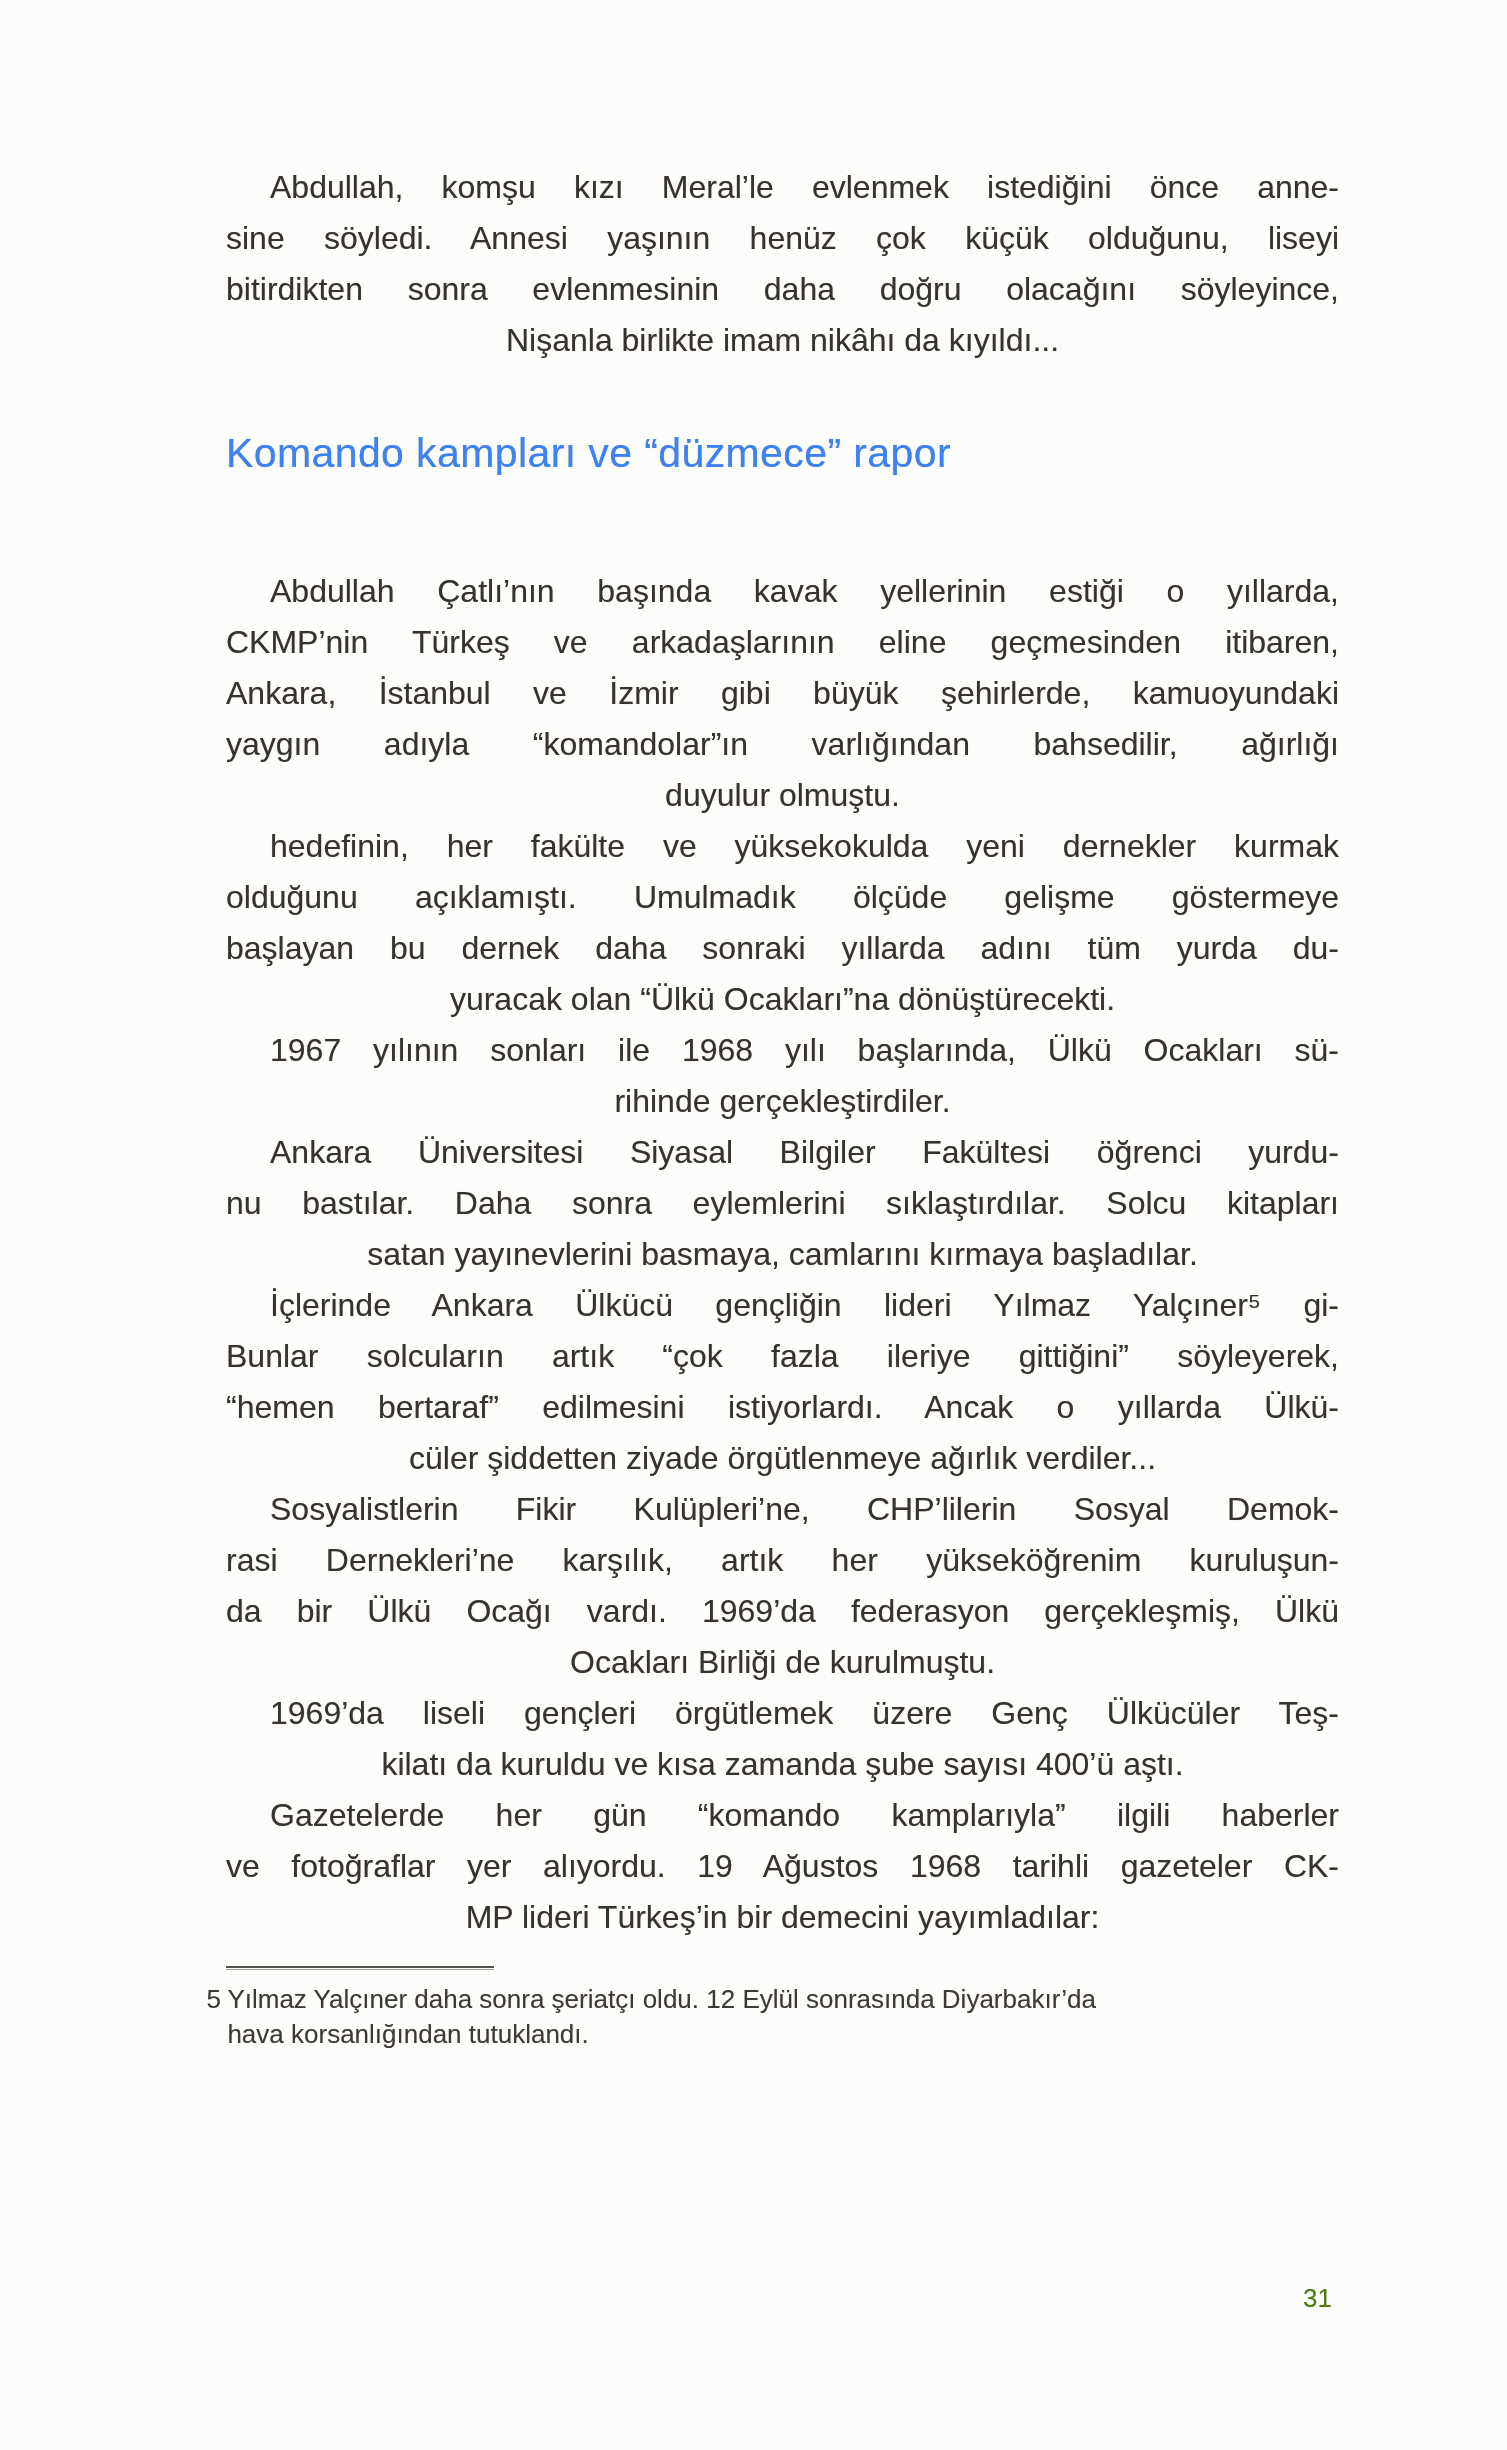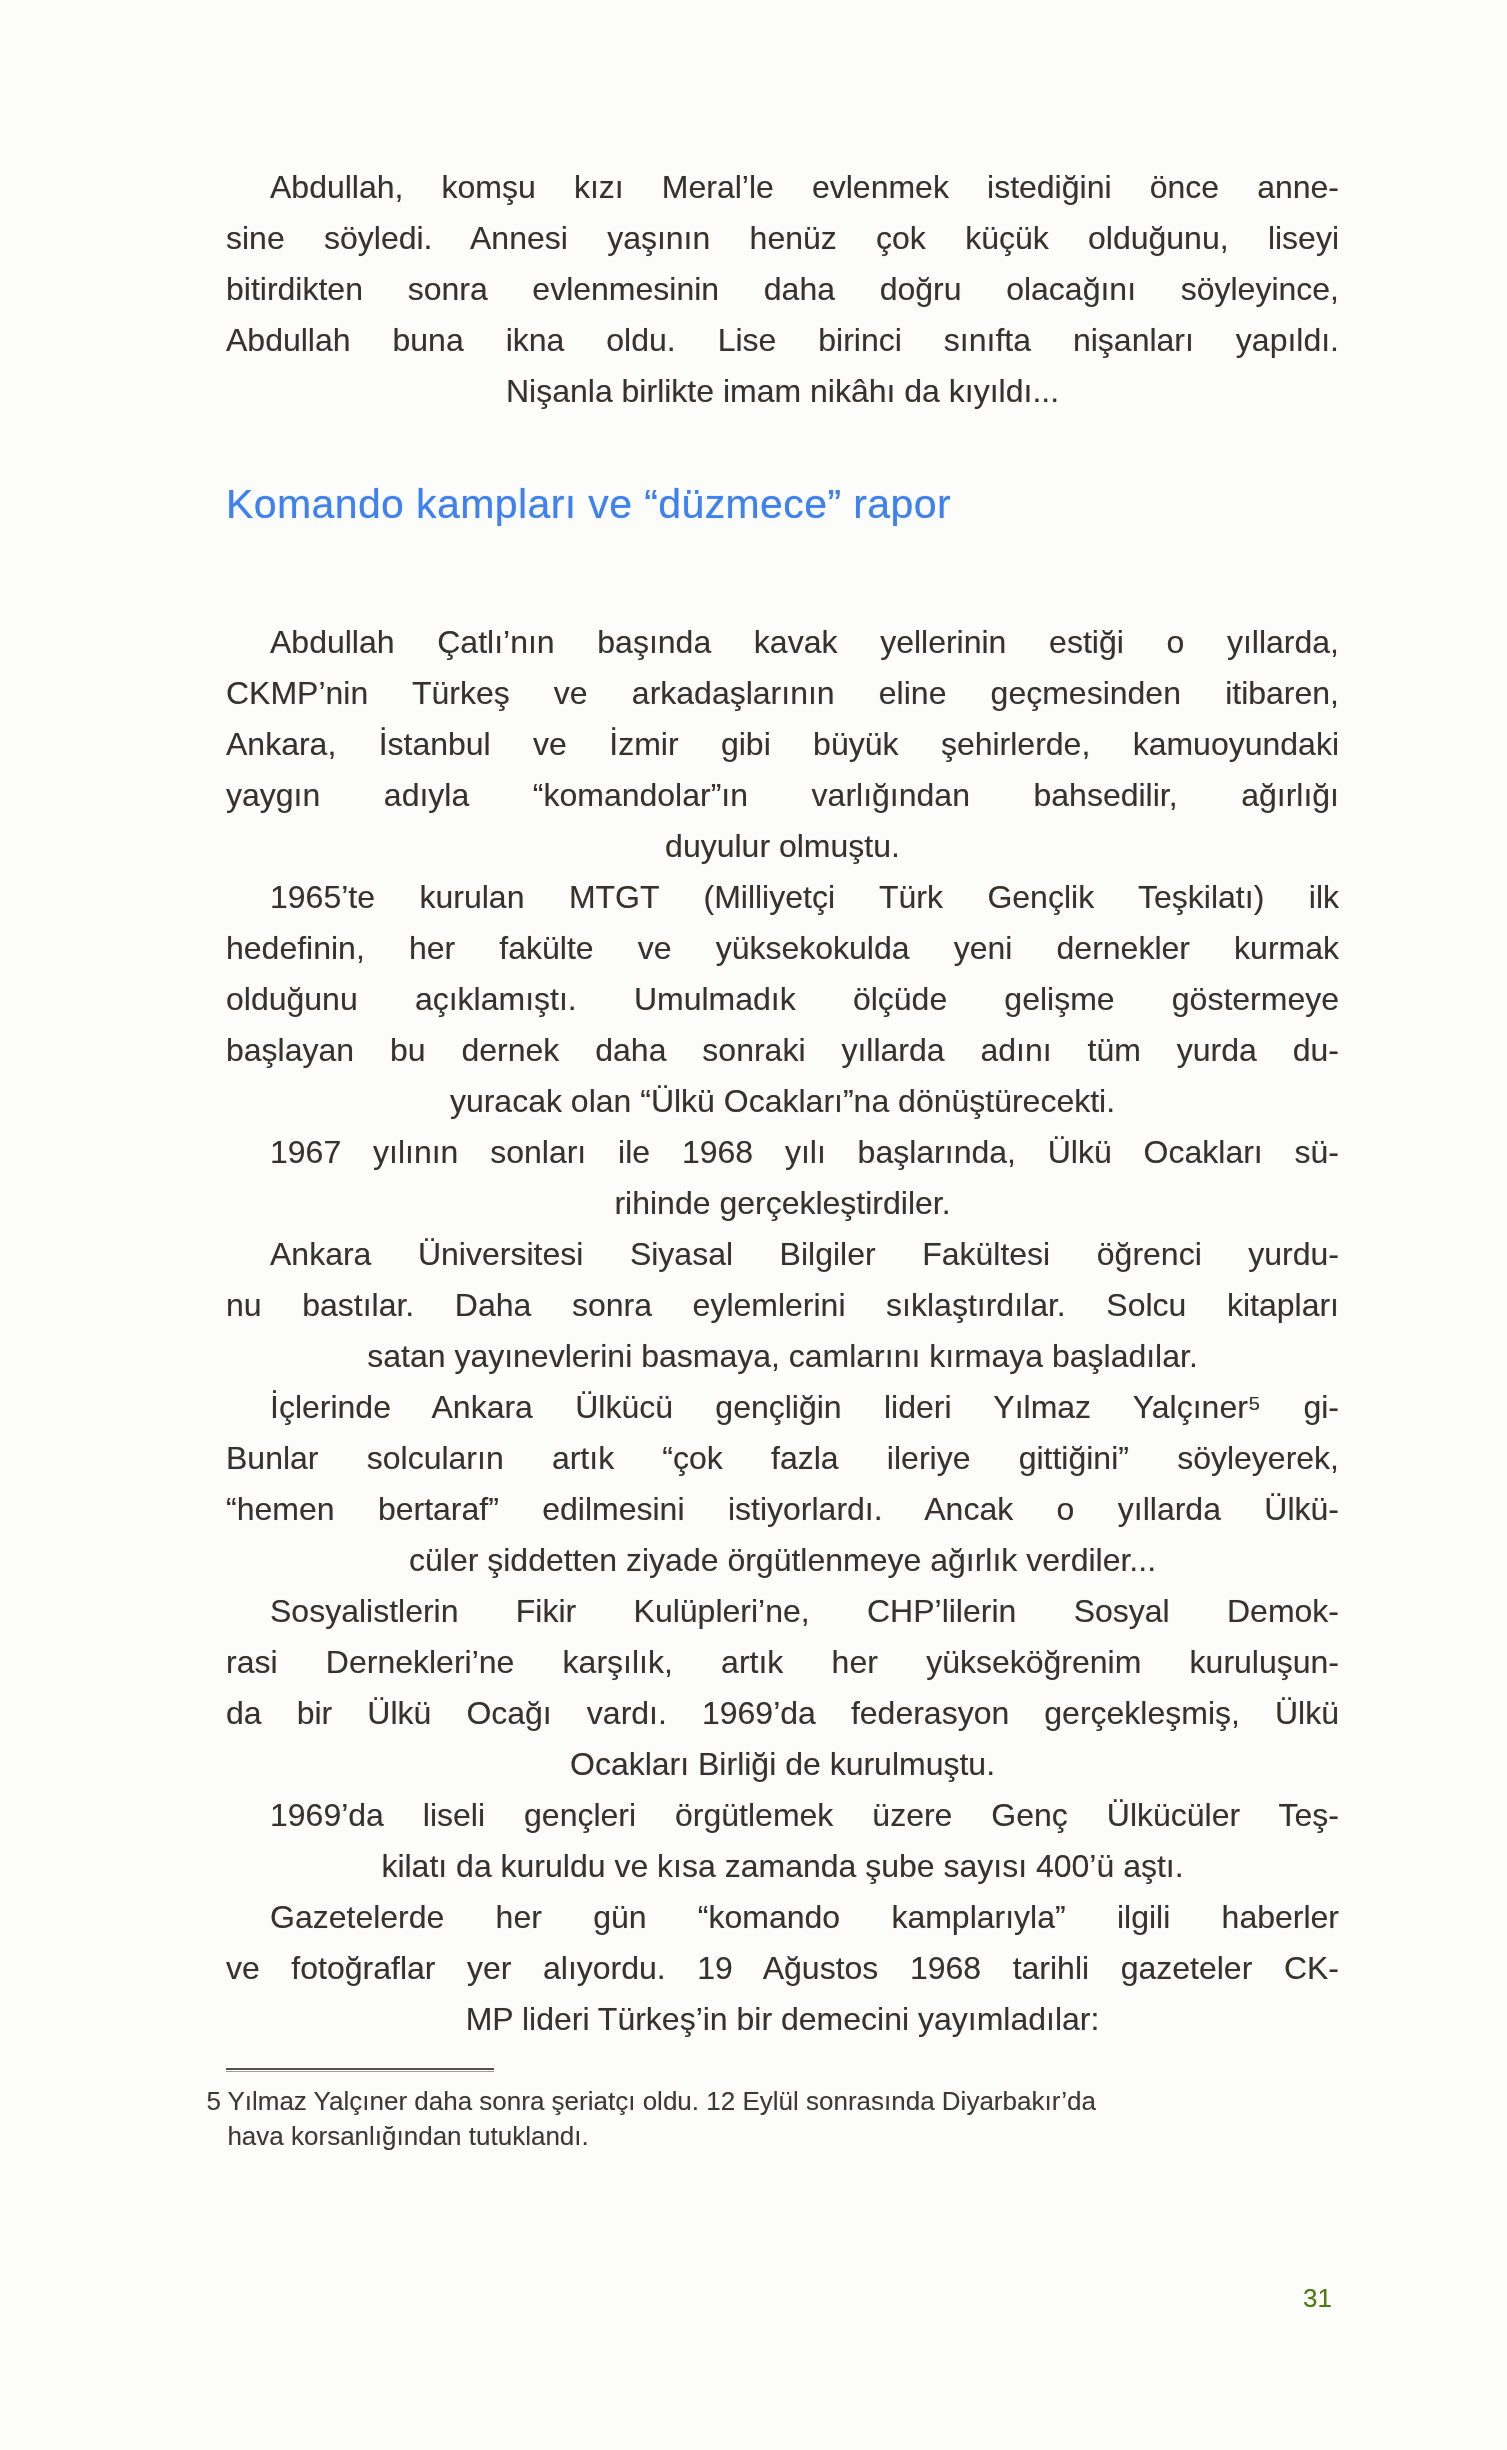--- a/index.html
+++ b/index.html
@@ -91,33 +91,31 @@
 <body>
 
 <div class="page">
 
   <div class="text-block">
 
   <div class="para">
         <div class="pline">Abdullah, komşu kızı Meral’le evlenmek istediğini önce anne-</div>
         <div class="pline">sine söyledi. Annesi yaşının henüz çok küçük olduğunu, liseyi</div>
         <div class="pline">bitirdikten sonra evlenmesinin daha doğru olacağını söyleyince,</div>
-        <div class="pline">Abdullah buna ikna oldu. Lise birinci sınıfta nişanları yapıldı.</div>
         <div class="pline">Nişanla birlikte imam nikâhı da kıyıldı...</div>
       </div>
       <h2 class="heading">Komando kampları ve “düzmece” rapor</h2>
       <div class="para">
         <div class="pline">Abdullah Çatlı’nın başında kavak yellerinin estiği o yıllarda,</div>
         <div class="pline">CKMP’nin Türkeş ve arkadaşlarının eline geçmesinden itibaren,</div>
         <div class="pline">Ankara, İstanbul ve İzmir gibi büyük şehirlerde, kamuoyundaki</div>
         <div class="pline">yaygın adıyla “komandolar”ın varlığından bahsedilir, ağırlığı</div>
         <div class="pline">duyulur olmuştu.</div>
       </div>
       <div class="para">
-        <div class="pline">1965’te kurulan MTGT (Milliyetçi Türk Gençlik Teşkilatı) ilk</div>
         <div class="pline">hedefinin, her fakülte ve yüksekokulda yeni dernekler kurmak</div>
         <div class="pline">olduğunu açıklamıştı. Umulmadık ölçüde gelişme göstermeye</div>
         <div class="pline">başlayan bu dernek daha sonraki yıllarda adını tüm yurda du-</div>
         <div class="pline">yuracak olan “Ülkü Ocakları”na dönüştürecekti.</div>
       </div>
       <div class="para">
         <div class="pline">1967 yılının sonları ile 1968 yılı başlarında, Ülkü Ocakları sü-</div>
         <div class="pline">rihinde gerçekleştirdiler.</div>
       </div>
       <div class="para">

